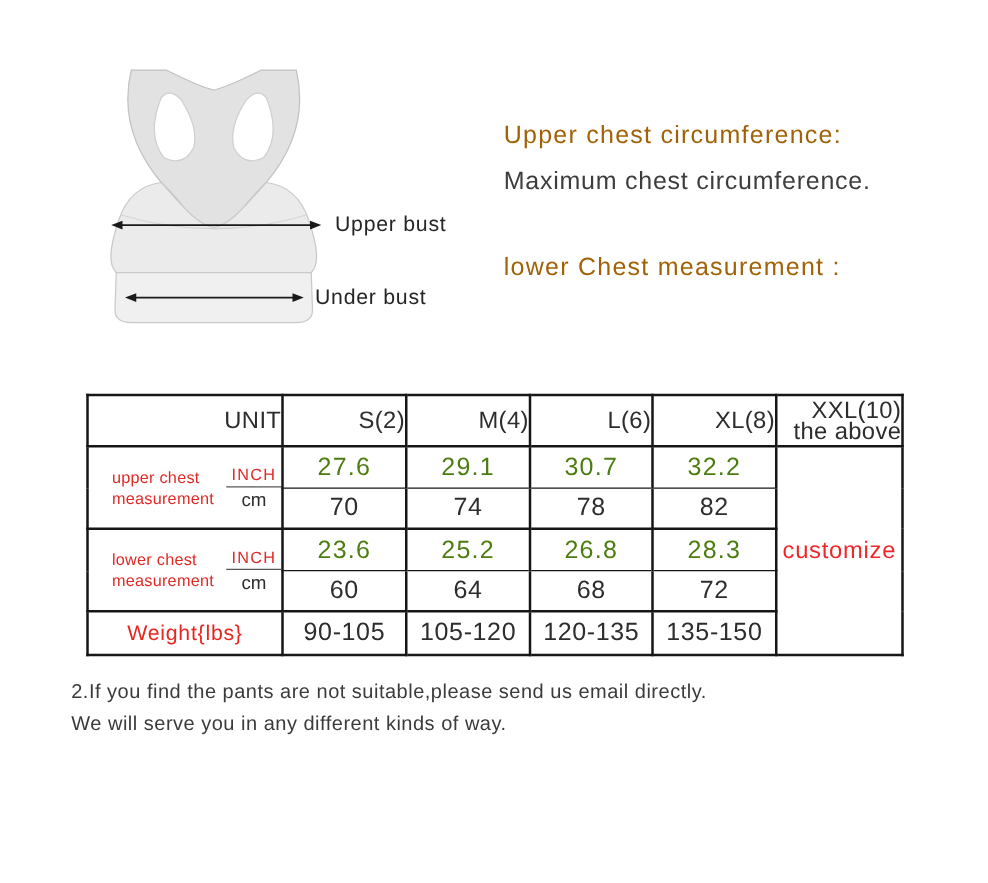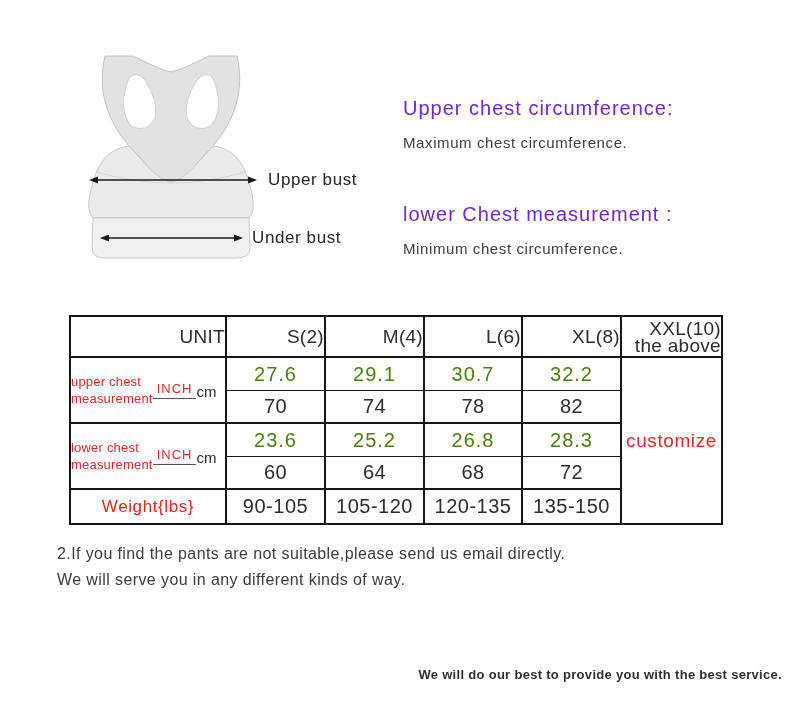--- a/index.html
+++ b/index.html
@@ -6,38 +6,38 @@
   .page{position:relative;width:790px;height:706px;background:#ffffff;overflow:hidden;
         font-family:"Liberation Sans",sans-serif;color:#3b3b3b;}
 
   
   .bra-svg{position:absolute;left:85px;top:50px;width:175px;height:215px;}
   .bust-label{position:absolute;font-size:17px;letter-spacing:0.6px;color:#262626;white-space:nowrap;}
   .upper-bust-label{left:268px;top:170px;}
   .under-bust-label{left:252px;top:228px;}
 
   
-  .info-title{position:absolute;left:403px;color:#6d28d9;font-size:20px;letter-spacing:1px;white-space:nowrap;}
-  .info-desc{position:absolute;left:403px;color:#3d3d3d;font-size:15px;letter-spacing:0.6px;white-space:nowrap;}
+  .info-title{position:absolute;left:403px;color:#a16207;font-size:20px;letter-spacing:1px;white-space:nowrap;}
+  .info-desc{position:absolute;left:403px;color:#3d3d3d;font-size:20px;letter-spacing:0.6px;white-space:nowrap;}
   .t1{top:97px;} .d1{top:134px;} .t2{top:203px;} .d2{top:240px;}
 
   
   .size-table{position:absolute;left:69px;top:315px;width:652px;border-collapse:collapse;
               table-layout:fixed;color:#2d2d2d;}
   .size-table td{border:2px solid #161616;text-align:center;vertical-align:middle;padding:0;overflow:hidden;}
   .size-table td.thin-b{border-bottom-width:1px;}
   .size-table td.thin-t{border-top-width:1px;border-radius:10px;}
   .hdr td{font-size:19px;height:39px;letter-spacing:0.3px;text-align:right;}
   .hdr-last{font-size:16px;line-height:17px;letter-spacing:0.2px;margin-left:36px;}
   tr.r-inch td{height:32px;} tr.r-cm td{height:31px;} tr.r-weight td{height:33px;}
   .num{font-size:20px;letter-spacing:0.5px;}
   .num-red{color:#4d7c0f;font-size:20px;letter-spacing:1px;}
-  .label-wrap{display:flex;align-items:center;justify-content:flex-start;}
+  .label-wrap{display:flex;align-items:center;justify-content:flex-end;gap:10px;}
   .label-text{color:#e02a26;font-size:13px;text-align:left;line-height:17px;letter-spacing:0.2px;}
-  .unit-frac{display:flex;flex-direction:row;align-items:center;}
+  .unit-frac{display:flex;flex-direction:column;align-items:center;}
   .unit-top{color:#e02a26;font-size:13px;letter-spacing:1px;padding:0 4px 2px;border-bottom:1px solid #555;}
   .unit-bottom{color:#2d2d2d;font-size:15px;padding-top:2px;}
   .weight-label{color:#e8251f;font-size:17px;letter-spacing:0.6px;border-radius:17px;}
   .customize-cell{color:#f0262a;font-size:19px;letter-spacing:0.6px;}
 
   
   .note-block{position:absolute;left:57px;top:541px;font-size:16px;letter-spacing:0.4px;
               color:#3b3b3b;line-height:25.5px;white-space:nowrap;}
 
   
@@ -78,21 +78,20 @@
       <polygon points="158,188 149,184.5 149,191.5" stroke="none"></polygon>
     </g>
   </svg>
 
   <span class="bust-label upper-bust-label">Upper bust</span>
   <span class="bust-label under-bust-label">Under bust</span>
 
   <div class="info-title t1">Upper chest circumference:</div>
   <div class="info-desc d1">Maximum chest circumference.</div>
   <div class="info-title t2">lower Chest measurement :</div>
-  <div class="info-desc d2">Minimum chest circumference.</div>
 
   <table class="size-table">
     <colgroup>
       <col style="width:156px">
         <col style="width:99px">
         <col style="width:99px">
       <col style="width:98px">
         <col style="width:99px">
         <col style="width:101px">
     </colgroup>
@@ -165,15 +164,14 @@
         <td class="num">135-150</td>
       </tr>
     </tbody>
   </table>
 
   <div class="note-block">
     <div>2.If you find the pants are not suitable,please send us email directly.</div>
     <div>We will serve you in any different kinds of way.</div>
   </div>
 
-  <div class="footer-line">We will do our best to provide you with the best service.</div>
 
 </div>
 
 </body></html>

